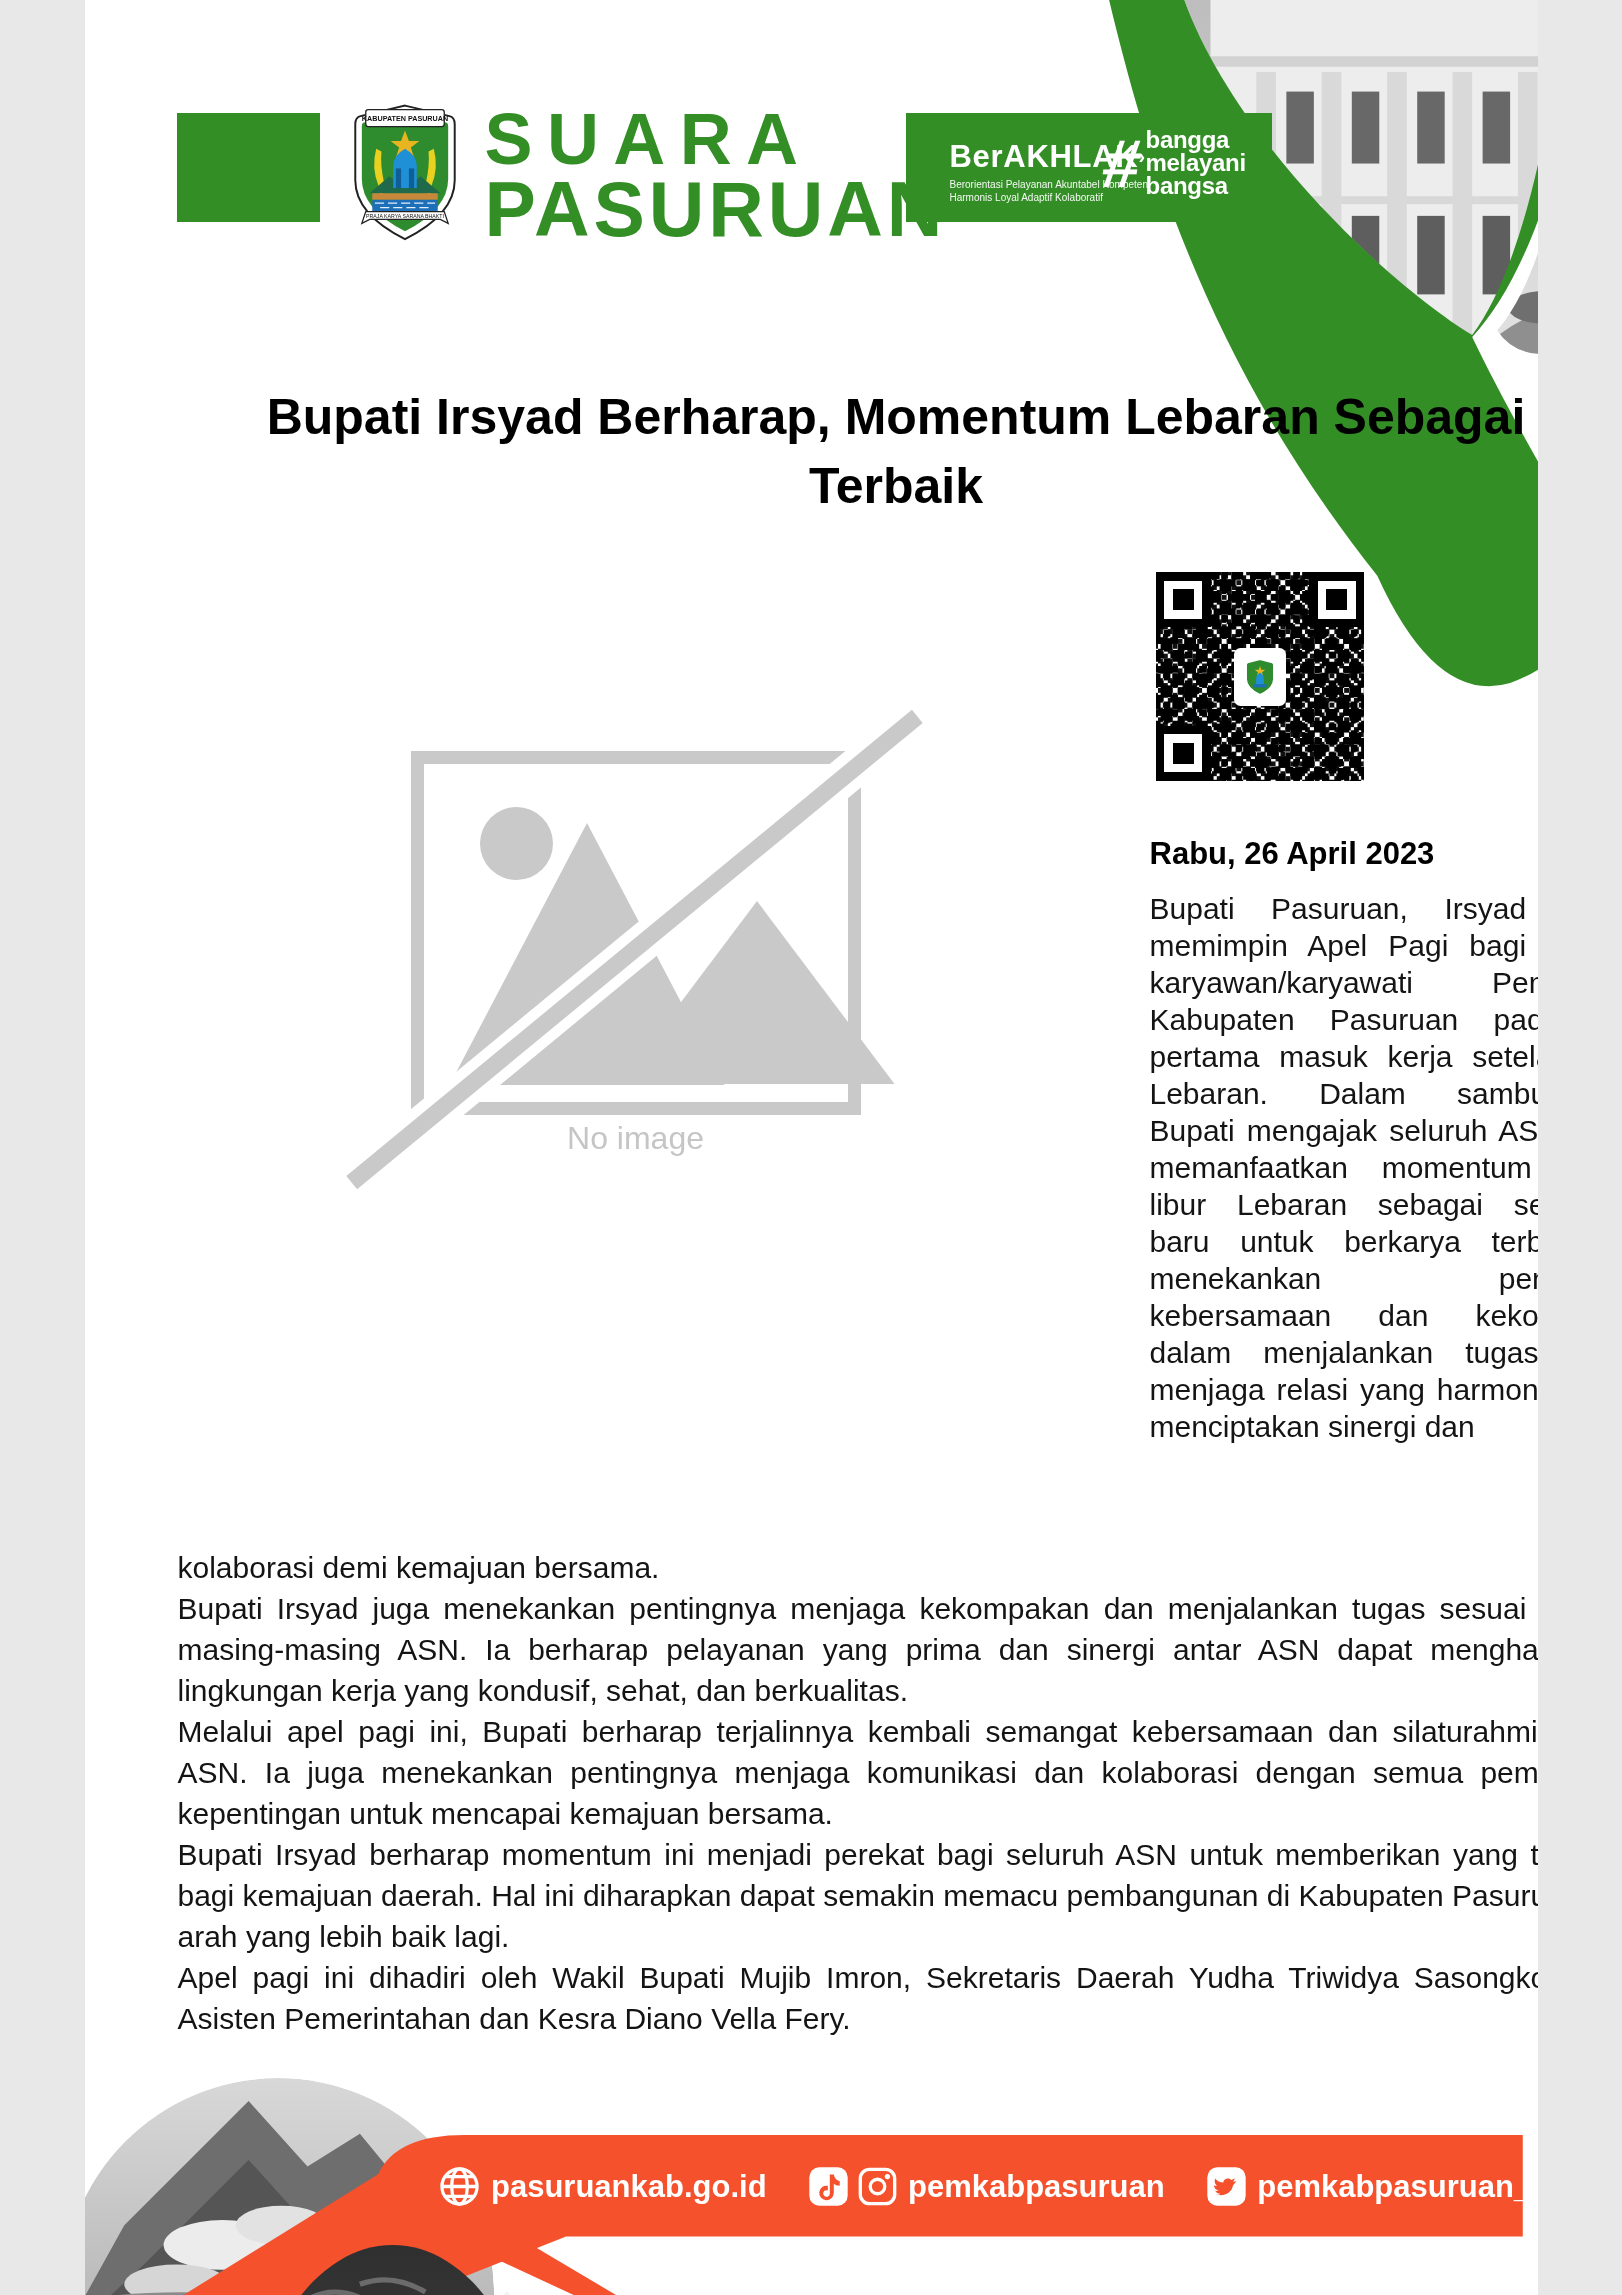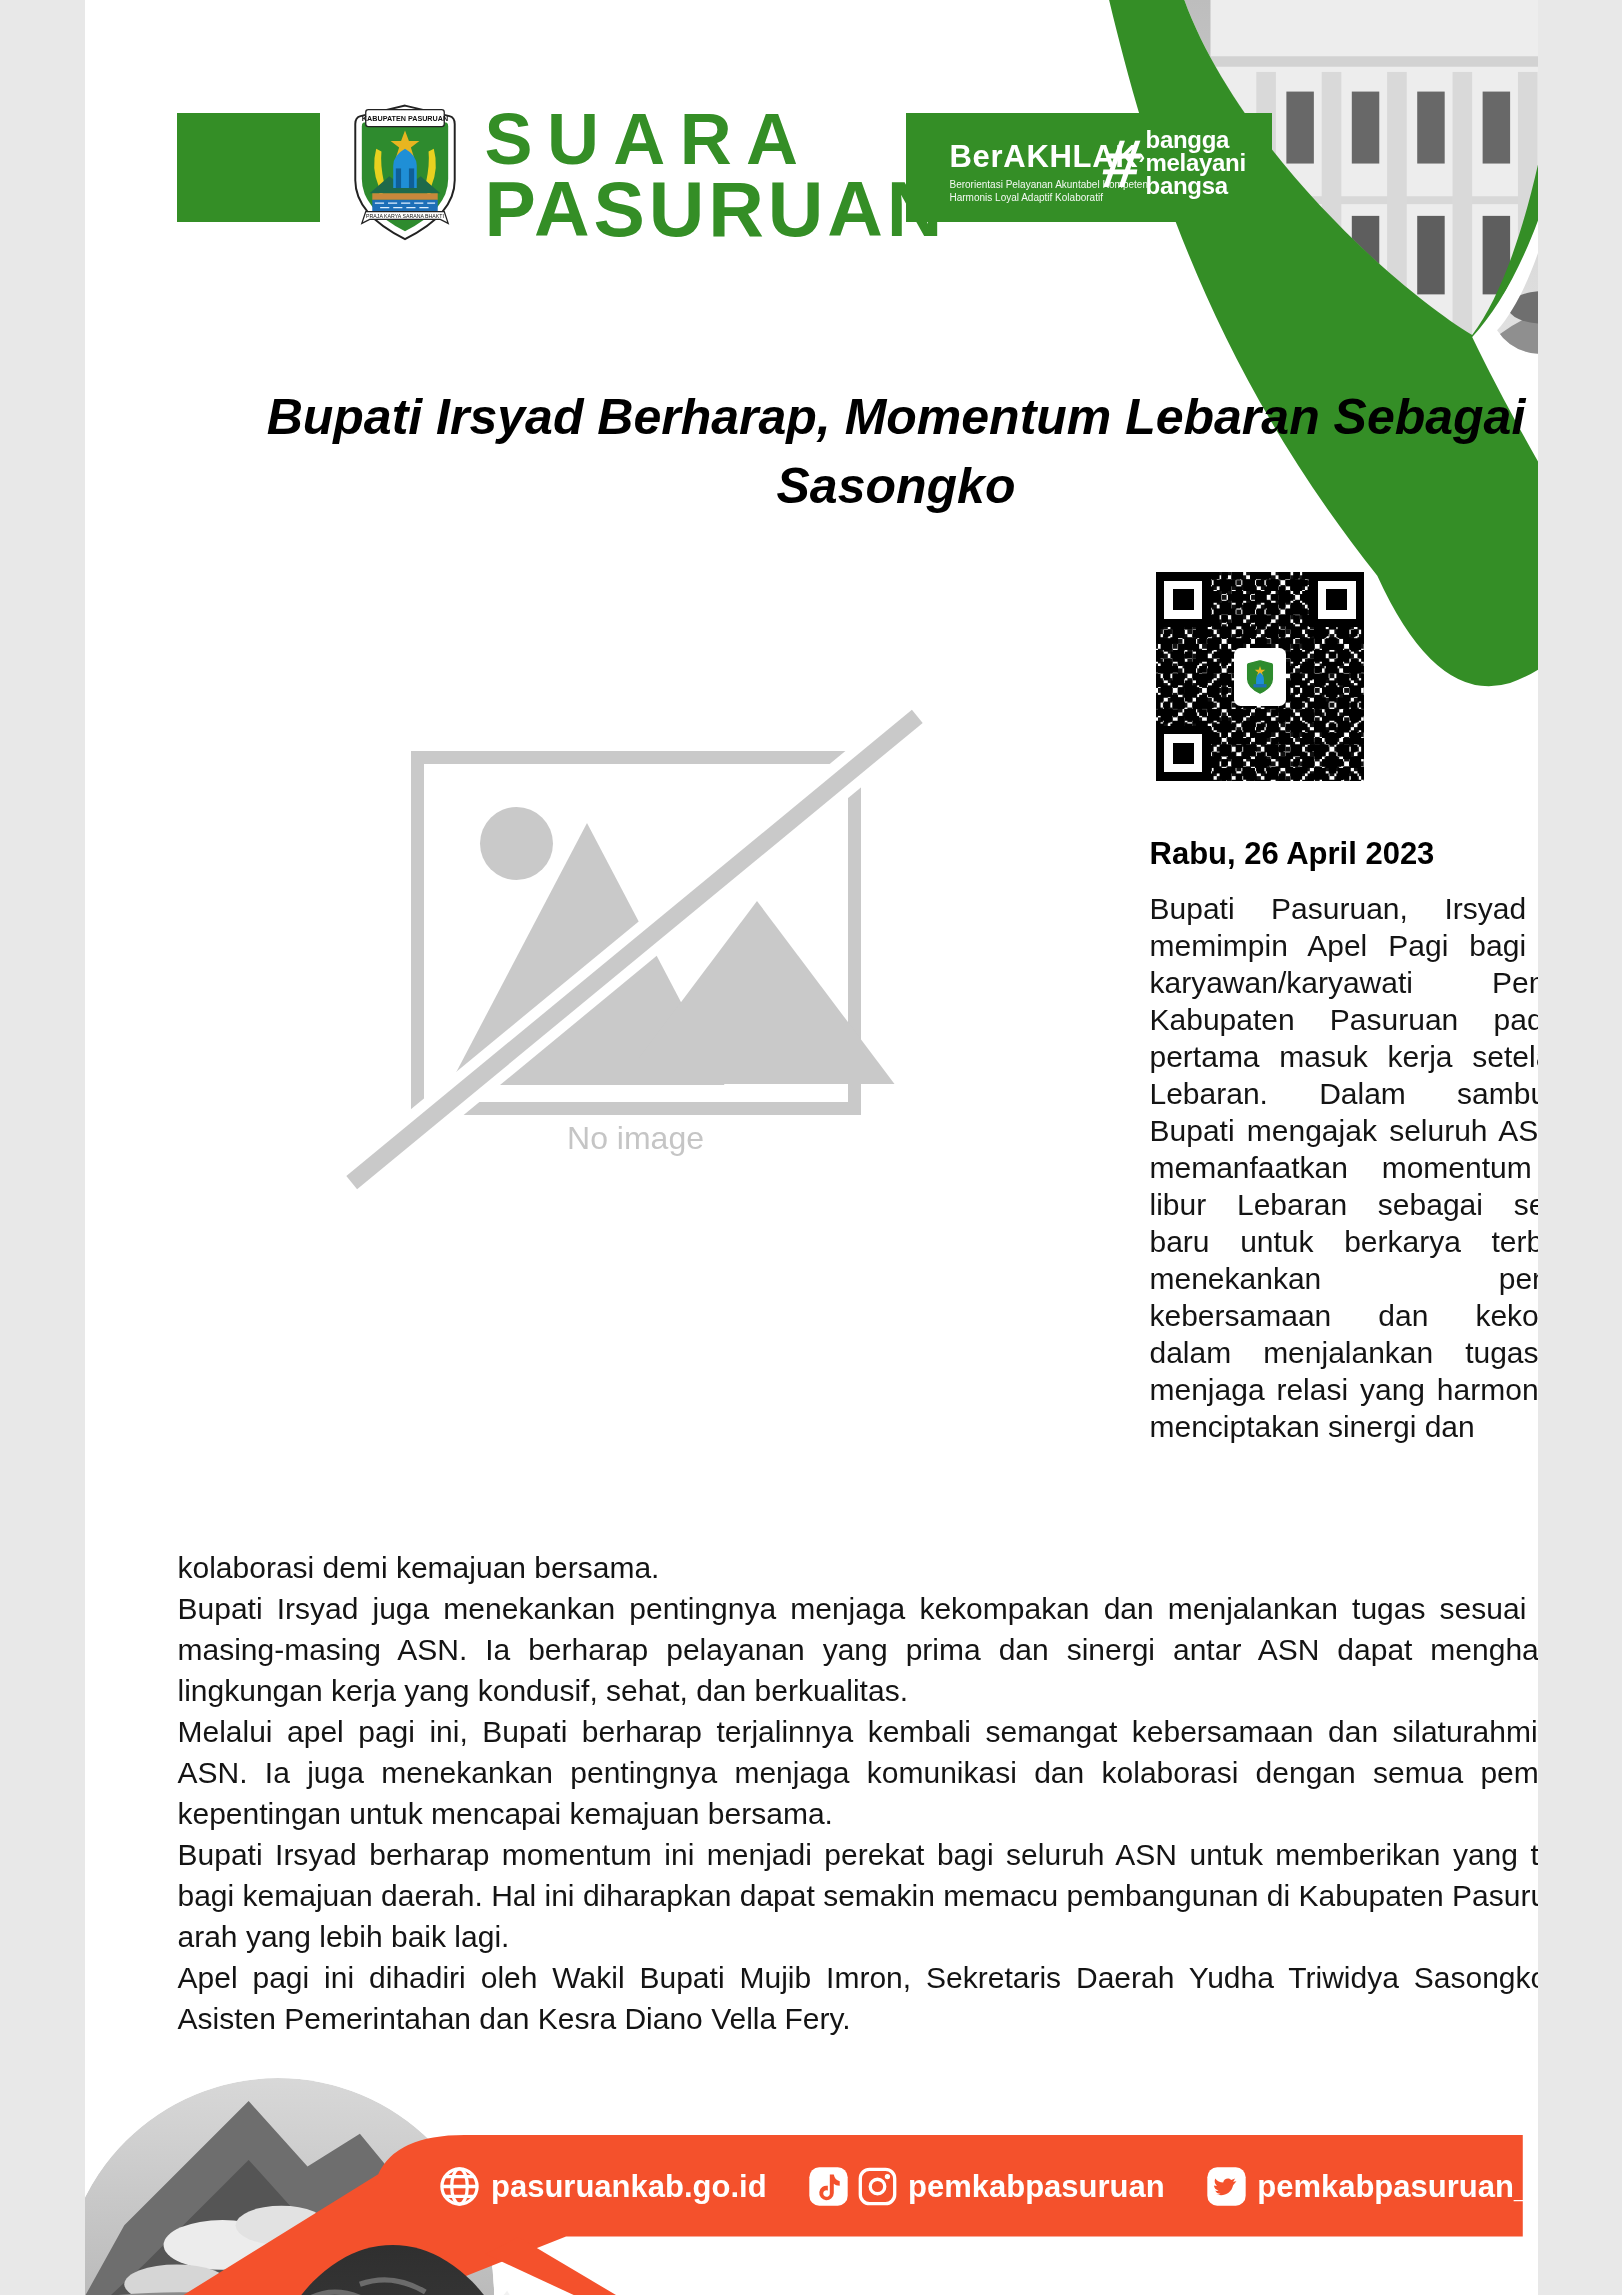--- a/index.html
+++ b/index.html
@@ -19,21 +19,21 @@
   .berakhlak{left:865px;top:139px;color:#fff;z-index:5;}
   .berakhlak .bt{font-size:31px;font-weight:800;letter-spacing:0.7px;}
   .berakhlak .chev{font-size:19.6px;font-weight:800;vertical-align:super;}
   .berakhlak .bs{font-size:10px;font-weight:400;opacity:.95;margin-top:4px;line-height:1.25;}
   .bangga{left:1018px;top:128px;display:flex;align-items:center;z-index:5;color:#fff;}
   .bangga .hash{font-size:68px;font-weight:900;transform:skewX(-8deg);line-height:1;}
   .bangga .bl{margin-left:5.2px;font-size:24px;font-weight:800;line-height:.96;letter-spacing:-0.3px;}
 
   
   .title{left:105px;top:383px;width:1413px;text-align:center;font-weight:700;
-         font-size:50px;line-height:69px;color:#000;font-style:italic;}
+         font-size:50px;line-height:69px;color:#000;}
   .qr{left:1070px;top:571px;width:211px;height:211px;background:#fff;}
   .qr .modules{position:absolute;inset:1.3px;background:
       conic-gradient(#000 25%,transparent 0 50%,#000 0 75%,transparent 0) 0 0/14.4px 14.4px,
       conic-gradient(#000 25%,transparent 0 50%,#000 0 75%,transparent 0) 4.6px 7.2px/23.6px 23.6px,
       conic-gradient(#111 25%,transparent 0 50%,#111 0 75%,transparent 0) 2px 3.3px/9.8px 9.8px;}
   .finder{position:absolute;width:55px;height:55px;background:#000;}
   .finder .fw{position:absolute;inset:8.5px;background:#fff;}
   .finder .fb{position:absolute;inset:17px;background:#000;}
   .qr-center{position:absolute;left:79px;top:77px;width:52px;height:58px;background:#fff;border-radius:6.5px;
              display:flex;align-items:center;justify-content:center;}
@@ -186,21 +186,21 @@
     <span class="hash">#</span>
     <span class="bl">
       <div>bangga</div>
       <div>melayani</div>
       <div>bangsa</div>
     </span>
   </div>
 
   <h1 class="abs title" style="margin:0;">
     <div>Bupati Irsyad Berharap, Momentum Lebaran Sebagai</div>
-    <div>Sasongko</div>
+    <div>Terbaik</div>
   </h1>
 
   <div class="abs qr">
     <div class="modules"></div>
     <div class="finder" style="left:1.3px;top:1.3px;">
         <div class="fw"></div>
         <div class="fb"></div>
       </div>
     <div class="finder" style="right:1.3px;top:1.3px;">
         <div class="fw"></div>

